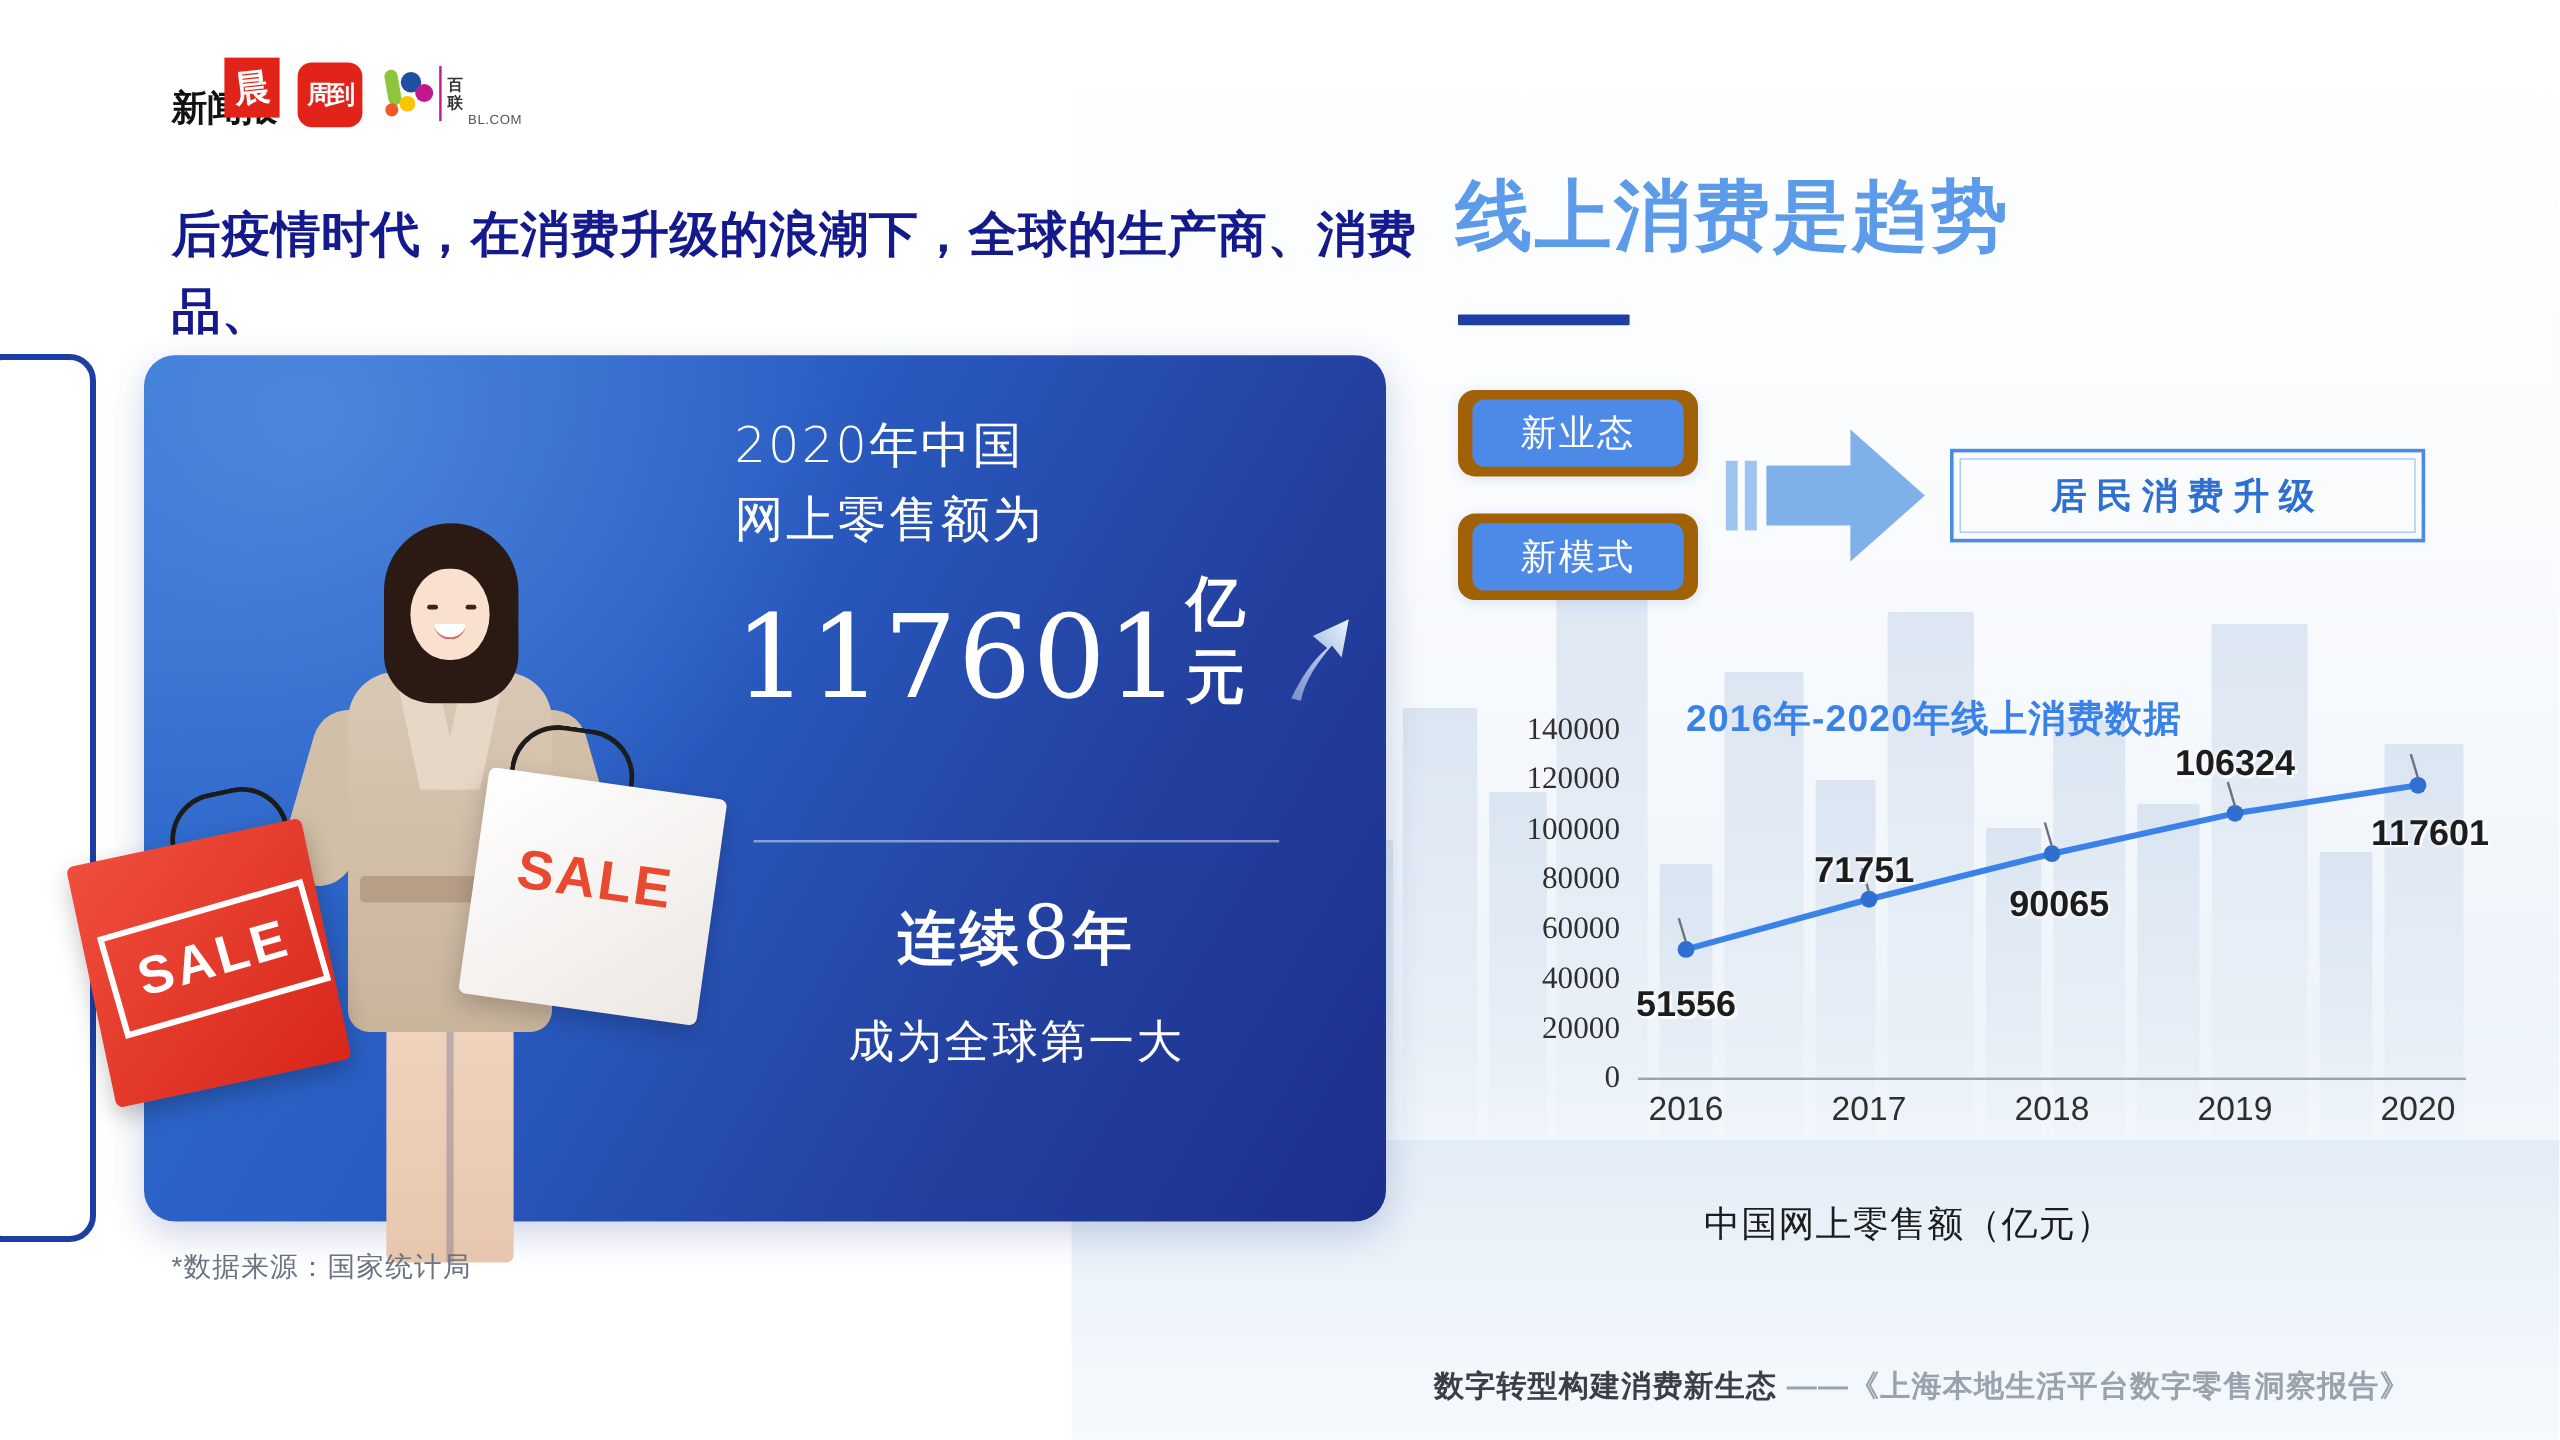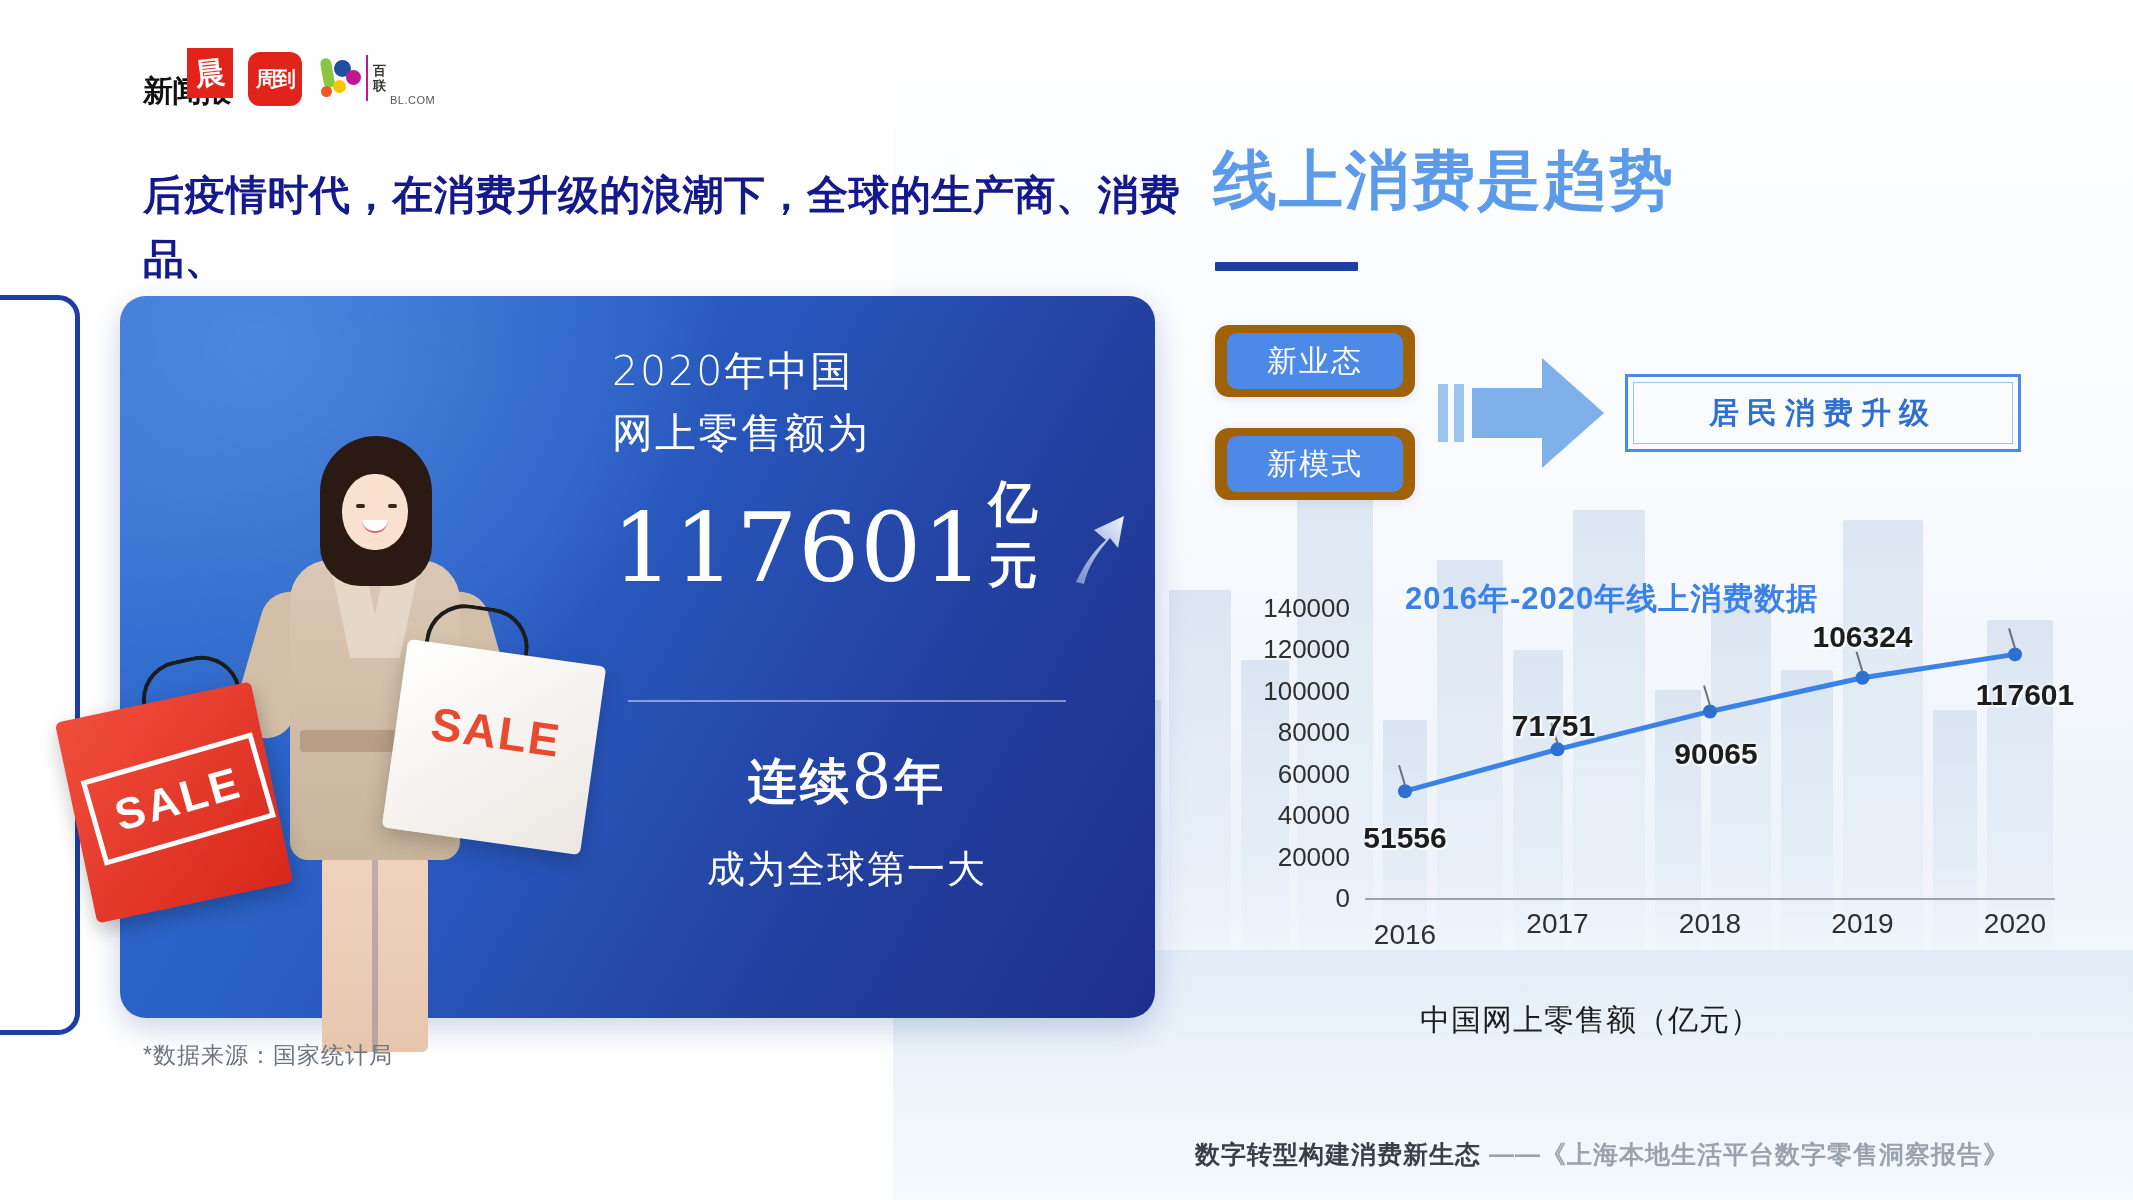--- a/index.html
+++ b/index.html
@@ -111,21 +111,21 @@
   .tag2{left:1215px;top:428px;}
   .big-arrow{position:absolute;left:1438px;top:348px;width:168px;height:130px;}
   .badge{position:absolute;left:1625px;top:374px;width:390px;height:72px;border:3px solid #4d8ae8;display:flex;align-items:center;justify-content:center;}
   .badge .b2{position:absolute;inset:5px;border:1px solid #9cc2f2;}
   .badge span{position:relative;color:#2f6fd0;font-size:30px;font-weight:bold;letter-spacing:8px;}
 
   
   .chart-title{position:absolute;left:1405px;top:578px;font-size:31px;font-weight:bold;color:#3b82e8;letter-spacing:1px;}
   .chart{position:absolute;left:1215px;top:608px;width:840px;height:330px;}
   .ylabels{position:absolute;left:0;top:0;width:135px;height:290px;}
-  .ylabels div{position:absolute;right:0;font-size:26px;color:#2f2f2f;font-family:Liberation Sans, sans-serif;transform:translateY(-50%);white-space:nowrap;}
+  .ylabels div{position:absolute;right:0;font-size:26px;color:#2f2f2f;font-family:Liberation Serif, serif;transform:translateY(-50%);white-space:nowrap;}
   .plot{position:absolute;left:150px;top:0;right:0;height:290px;}
   .axis-line{position:absolute;left:150px;top:290px;width:690px;height:2px;background:#9aa3ad;}
   .xlabels{position:absolute;left:150px;top:300px;width:690px;height:46px;}
   .xlabels div{position:absolute;font-size:28px;color:#2f2f2f;transform:translateX(-50%);}
   .dlabel{position:absolute;font-size:30px;font-weight:bold;color:#1d1d1d;white-space:nowrap;
     text-shadow:2px 2px 0 rgba(255,255,255,.85), 0 0 4px rgba(255,255,255,.9);transform:translateX(-50%);}
   .axis-caption{position:absolute;left:1420px;top:1000px;font-size:30px;color:#1d1d1d;letter-spacing:1px;}
 
   
   .footer{position:absolute;left:1195px;top:1138px;font-size:25px;font-weight:bold;color:#3a3f47;letter-spacing:1px;white-space:nowrap;}
@@ -302,21 +302,21 @@
           <circle cx="345" cy="103.43678571428572" r="7" fill="#2f6fd0"></circle>
           <line x1="345" y1="97.43678571428572" x2="339" y2="77.43678571428572" stroke="#6b7280" stroke-width="2"></line>
           <circle cx="497.5" cy="69.75742857142859" r="7" fill="#2f6fd0"></circle>
           <line x1="497.5" y1="63.75742857142859" x2="491.5" y2="43.75742857142859" stroke="#6b7280" stroke-width="2"></line>
           <circle cx="650" cy="46.397928571428565" r="7" fill="#2f6fd0"></circle>
           <line x1="650" y1="40.397928571428565" x2="644" y2="20.397928571428565" stroke="#6b7280" stroke-width="2"></line>
         </svg>
     <div class="dlabel" style="left: 40px; top: 213.205px;">51556</div><div class="dlabel" style="left: 188.5px; top: 101px;">71751</div><div class="dlabel" style="left: 351px; top: 129.437px;">90065</div><div class="dlabel" style="left: 497.5px; top: 11.7574px;">106324</div><div class="dlabel" style="left: 660px; top: 70.3979px;">117601</div></div>
     <div class="axis-line"></div>
     <div class="xlabels">
-        <div style="left: 40px; margin-top: 11px;">2016</div>
+        <div style="left: 40px;">2016</div>
         <div style="left: 192.5px;">2017</div>
         <div style="left: 345px;">2018</div>
         <div style="left: 497.5px;">2019</div>
         <div style="left: 650px;">2020</div>
       </div>
   </div>
   <div class="axis-caption">中国网上零售额（亿元）</div>
 
   <div class="footer">
     <span>数字转型构建消费新生态</span>

